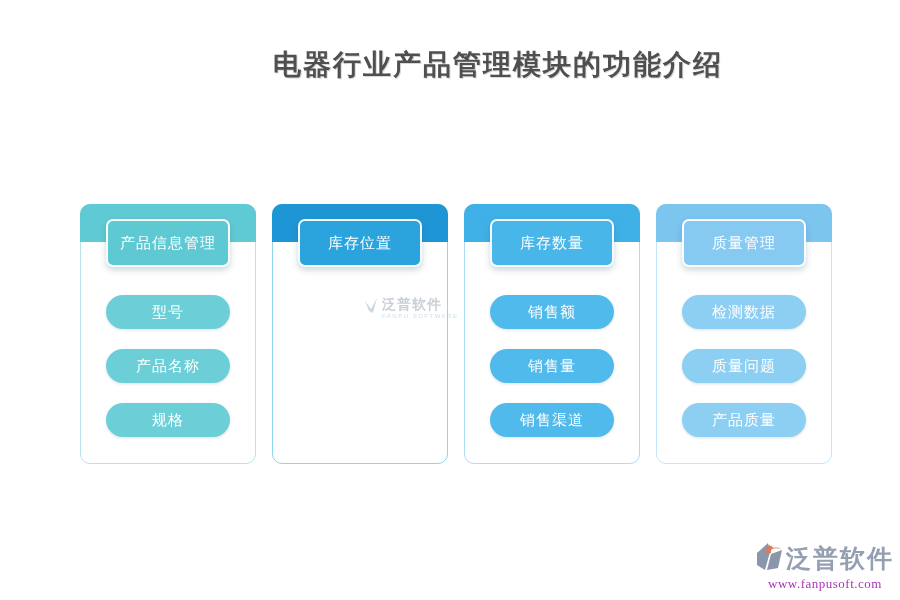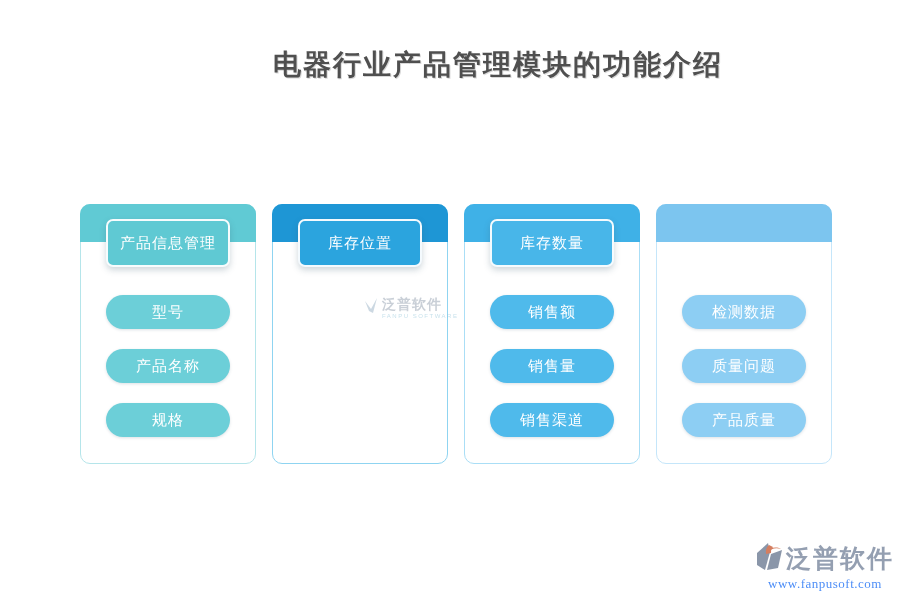--- a/index.html
+++ b/index.html
@@ -192,20 +192,21 @@
       <div class="card-header">库存数量</div>
       <div class="pills">
         <div class="pill">销售额</div>
         <div class="pill">销售量</div>
         <div class="pill">销售渠道</div>
       </div>
     </section>
 
     <section class="card" style="--band: #7cc5ef; --header: #86caf1; --item: #8dcef3; --border: #c5e6fa;">
       <div class="band"></div>
+      <div class="card-header">质量管理</div>
       <div class="pills">
         <div class="pill">检测数据</div>
         <div class="pill">质量问题</div>
         <div class="pill">产品质量</div>
       </div>
     </section>
 
   </div>
 
   <div class="center-watermark">
@@ -225,16 +226,16 @@
       <span>
         <svg width="27" height="29" viewBox="0 0 27 29">
           <path d="M1 11 L12 1 L14 10 L9 28 L1 23 Z" fill="#7e8ba0"></path>
           <path d="M26 8 L22 26 L11 28 L15 12 Z" fill="#7e8ba0"></path>
           <path d="M11 11 A 9 8 0 0 1 25 7 A 13 12 0 0 0 11 11 Z" fill="#d0714f"></path>
           <path d="M13 3 A 8 9 0 0 0 10 12 L15 11 A 6 7 0 0 1 17 5 Z" fill="#d0714f"></path>
         </svg>
       </span>
       <span class="brand-name" style="color: rgb(137, 149, 169);">泛普软件</span>
     </div>
-    <span class="brand-url" style="color: #3b82f6;">www.fanpusoft.com</span>
+    <span class="brand-url" style="color: #a21caf;">www.fanpusoft.com</span>
   </div>
 
 </div>
 
 </body></html>

